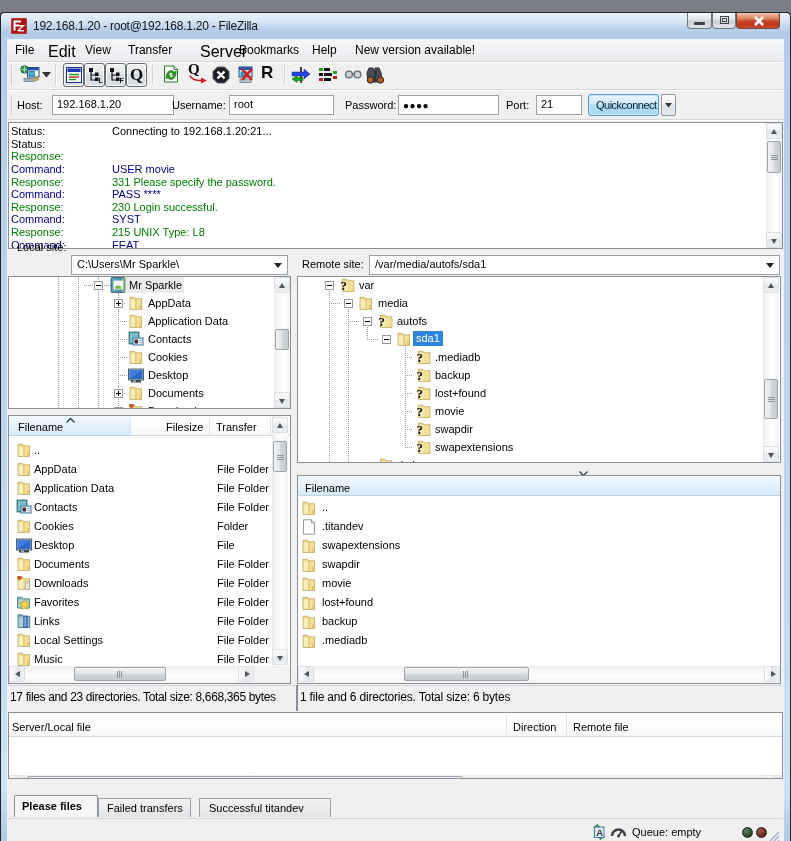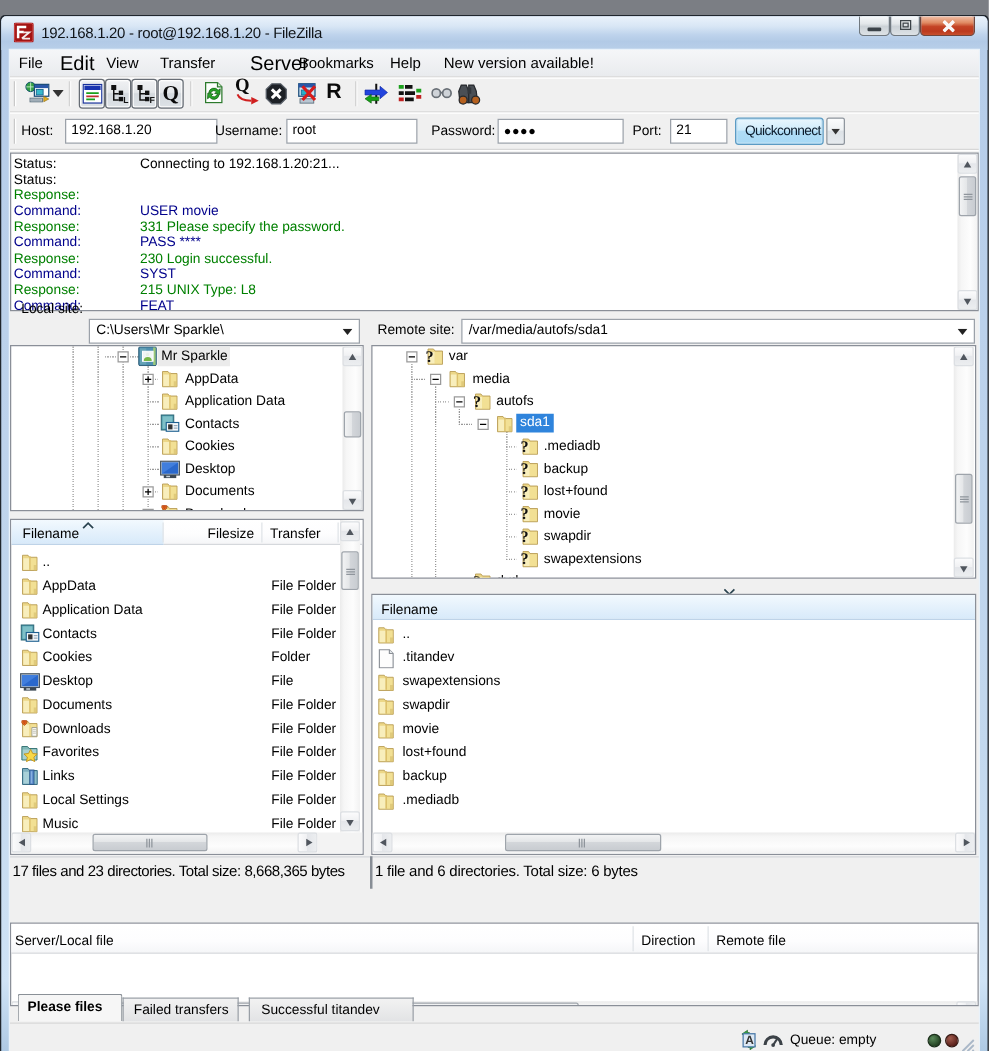--- a/index.html
+++ b/index.html
@@ -653,21 +653,21 @@
           </div>
       <div class="sbtn sbtnh" style="left:466px;top:0">
             <div class="tri" style="left:6px;top:4px;border-width:3.5px 0 3.5px 5px;border-color:transparent transparent transparent #50565e"></div>
           </div>
     </div>
   </div>
   <div class="txt" style="left:300px;top:678px;font-size:12px;letter-spacing:-0.2px">1 file and 6 directories. Total size: 6 bytes</div>
 </div>
 
 <div id="queue">
-  <div class="pane" style="left:8px;top:726px;width:775px;height:67px;overflow:hidden">
+  <div class="pane" style="left:8px;top:700px;width:775px;height:67px;overflow:hidden">
     <div class="hdr" style="left:0;top:0;width:773px;height:24px"></div>
     <div class="hdiv" style="left:497px;height:20px"></div>
     <div class="hdiv" style="left:557px;height:20px"></div>
     <div class="txt" style="left:3px;top:8px">Server/Local file</div>
     <div class="txt" style="left:504px;top:8px">Direction</div>
     <div class="txt" style="left:564px;top:8px">Remote file</div>
     <div class="sbh" style="left:0;top:62px;width:773px;height:17px">
       <div class="sbtn sbtnh" style="left:0;top:0">
             <div class="tri" style="left:5px;top:4px;border-width:3.5px 5px 3.5px 0;border-color:transparent #50565e transparent transparent"></div>
           </div>

